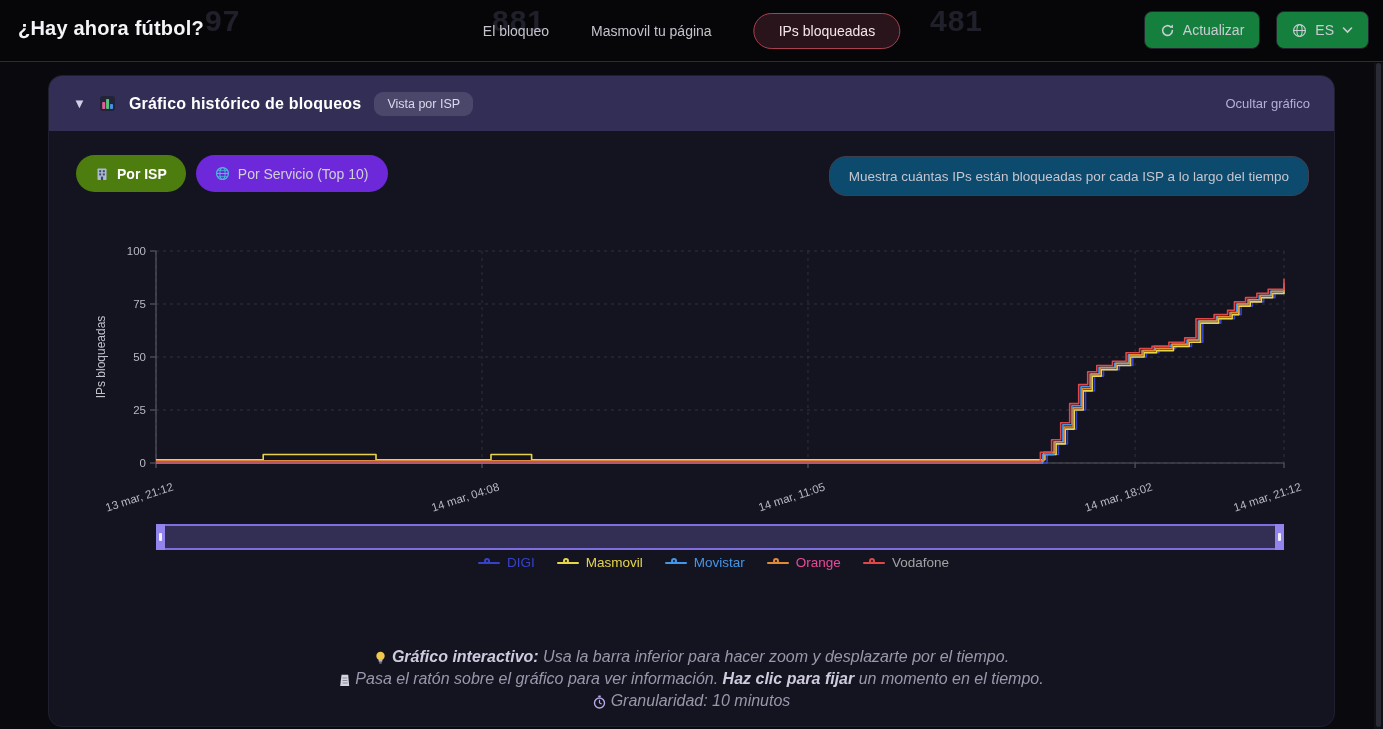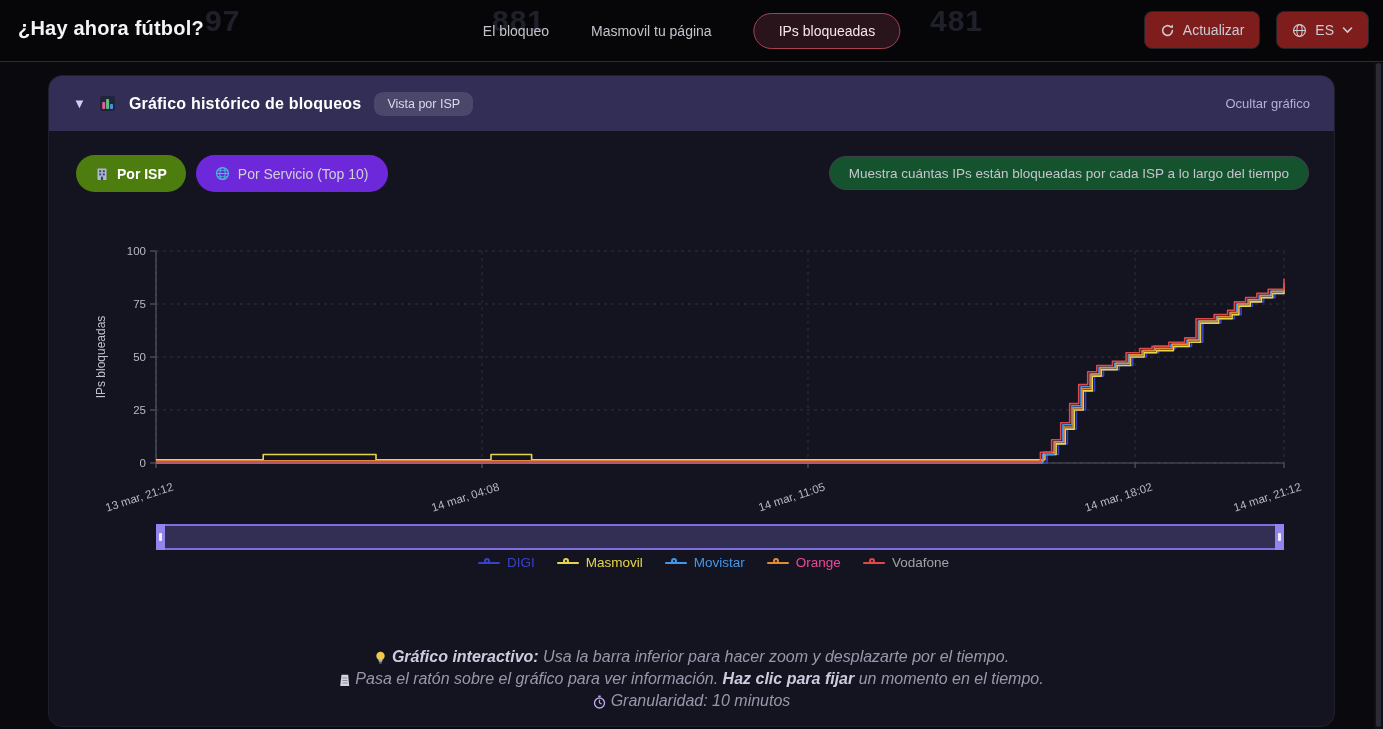--- a/index.html
+++ b/index.html
@@ -31,21 +31,21 @@
   .nav-pill {
     font-size:14px; color:#f3e6e8; background:#2a141b;
     border:1px solid #a84050; border-radius:20px; padding:9px 24px; cursor:pointer;
     white-space:nowrap;
   }
   .hdr-right {
     position:absolute; right:14px; top:11px; display:flex; gap:16px; z-index:2;
   }
   .hdr-btn {
     height:38px; display:flex; align-items:center; gap:8px;
-    background:#7f1d1d; border:1px solid #24242d; border-radius:8px;
+    background:#15803d; border:1px solid #24242d; border-radius:8px;
     padding:0 15px; font-size:14px; color:#caccd3; cursor:pointer;
   }
   
   .panel {
     position:absolute; left:48px; top:75px; width:1287px; height:652px;
     background:#141421; border-radius:14px; border:1px solid #1f1f30;
   }
   .panel-header {
     position:absolute; left:0; top:0; width:100%; height:55px;
     background:#332e56; border-radius:13px 13px 0 0;
@@ -60,23 +60,23 @@
   .hide-link { margin-left:auto; font-size:13px; color:#b6afd4; cursor:pointer; }
   
   .toggle-row { position:absolute; left:27px; top:79px; display:flex; gap:10px; }
   .pill {
     height:37px; display:flex; align-items:center; gap:8px; padding:0 19px;
     border-radius:19px; font-size:14px; cursor:pointer;
   }
   .pill.active { background:#4d7c0f; color:#ffffff; font-weight:bold; }
   .pill.inactive { background:#6d28d9; color:#cfcfd8; }
   .desc-pill {
-    position:absolute; right:25px; top:80px; height:34px;
+    position:absolute; right:25px; top:80px; height:40px;
     display:flex; align-items:center; padding:0 19px;
-    border:1px solid #3e3e4c; border-radius:17px; background:#14532d;
+    border:1px solid #3e3e4c; border-radius:17px; background:#0c4a6e;
     font-size:13.5px; color:#c5c5ce;
   }
   
   .chart-wrap { position:absolute; left:42px; top:165px; }
   .grid { stroke:#30303c; stroke-width:1; stroke-dasharray:3 4; }
   .axis { stroke:#56565f; stroke-width:1.2; fill:none; }
   .ytick { fill:#b9b9c3; font-size:11.5px; text-anchor:end; font-family:"Liberation Sans",sans-serif; }
   .xtick { fill:#b9b9c3; font-size:11.5px; font-family:"Liberation Sans",sans-serif; }
   .ylabel { fill:#c2c2cb; font-size:12px; font-family:"Liberation Sans",sans-serif; }
   

